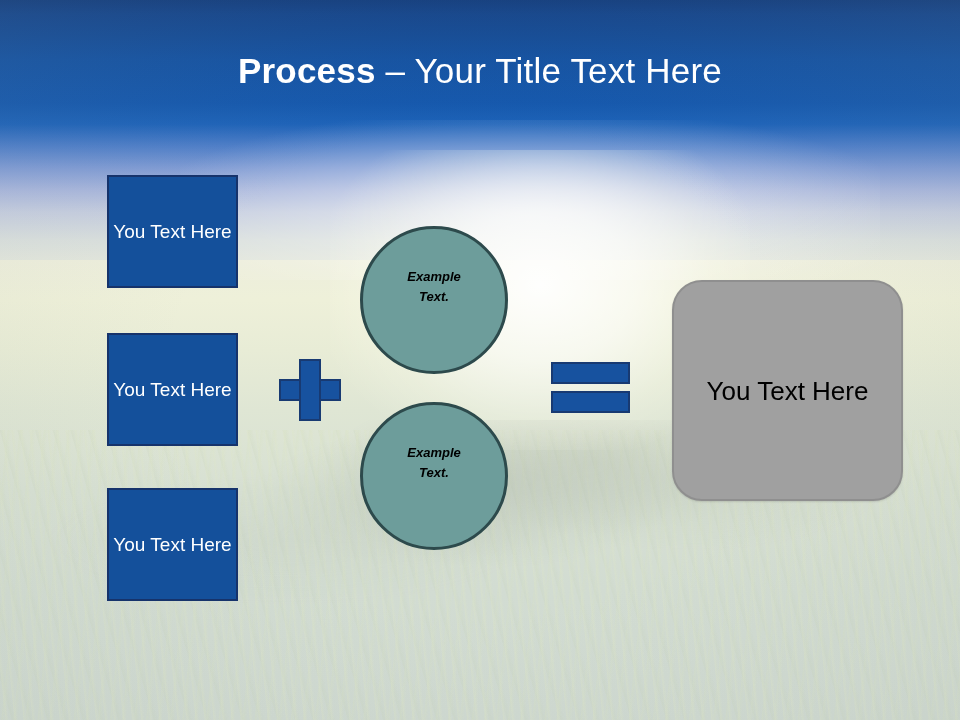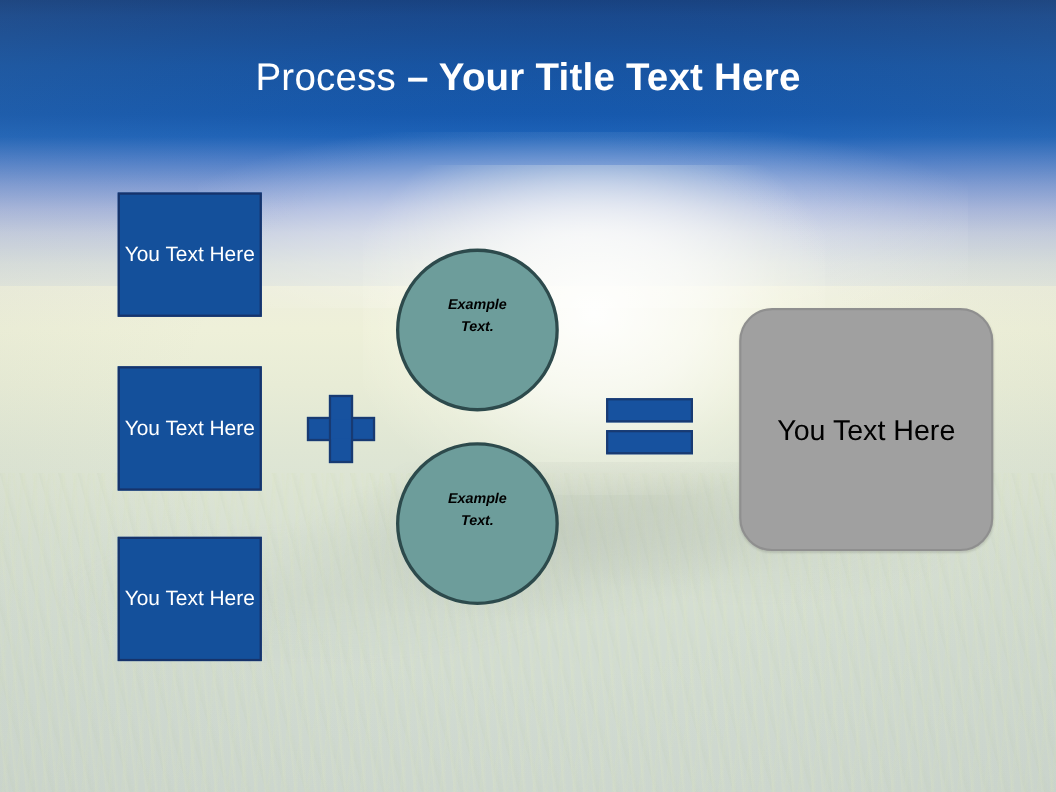--- a/index.html
+++ b/index.html
@@ -127,22 +127,22 @@
     position: absolute;
     left: 0; top: 50px;
     width: 960px;
     text-align: center;
     font-size: 35px;
     line-height: 42px;
     color: #ffffff;
     letter-spacing: 0.2px;
     white-space: nowrap;
   }
-  .title .strong { font-weight: normal; }
-  .title .light  { font-weight: bold; }
+  .title .strong { font-weight: bold; }
+  .title .light  { font-weight: normal; }
 
   
   .blue-box {
     position: absolute;
     width: 131px;
     height: 113px;
     box-sizing: border-box;
     background: #14509b;
     border: 2px solid #16336b;
     color: #ffffff;

